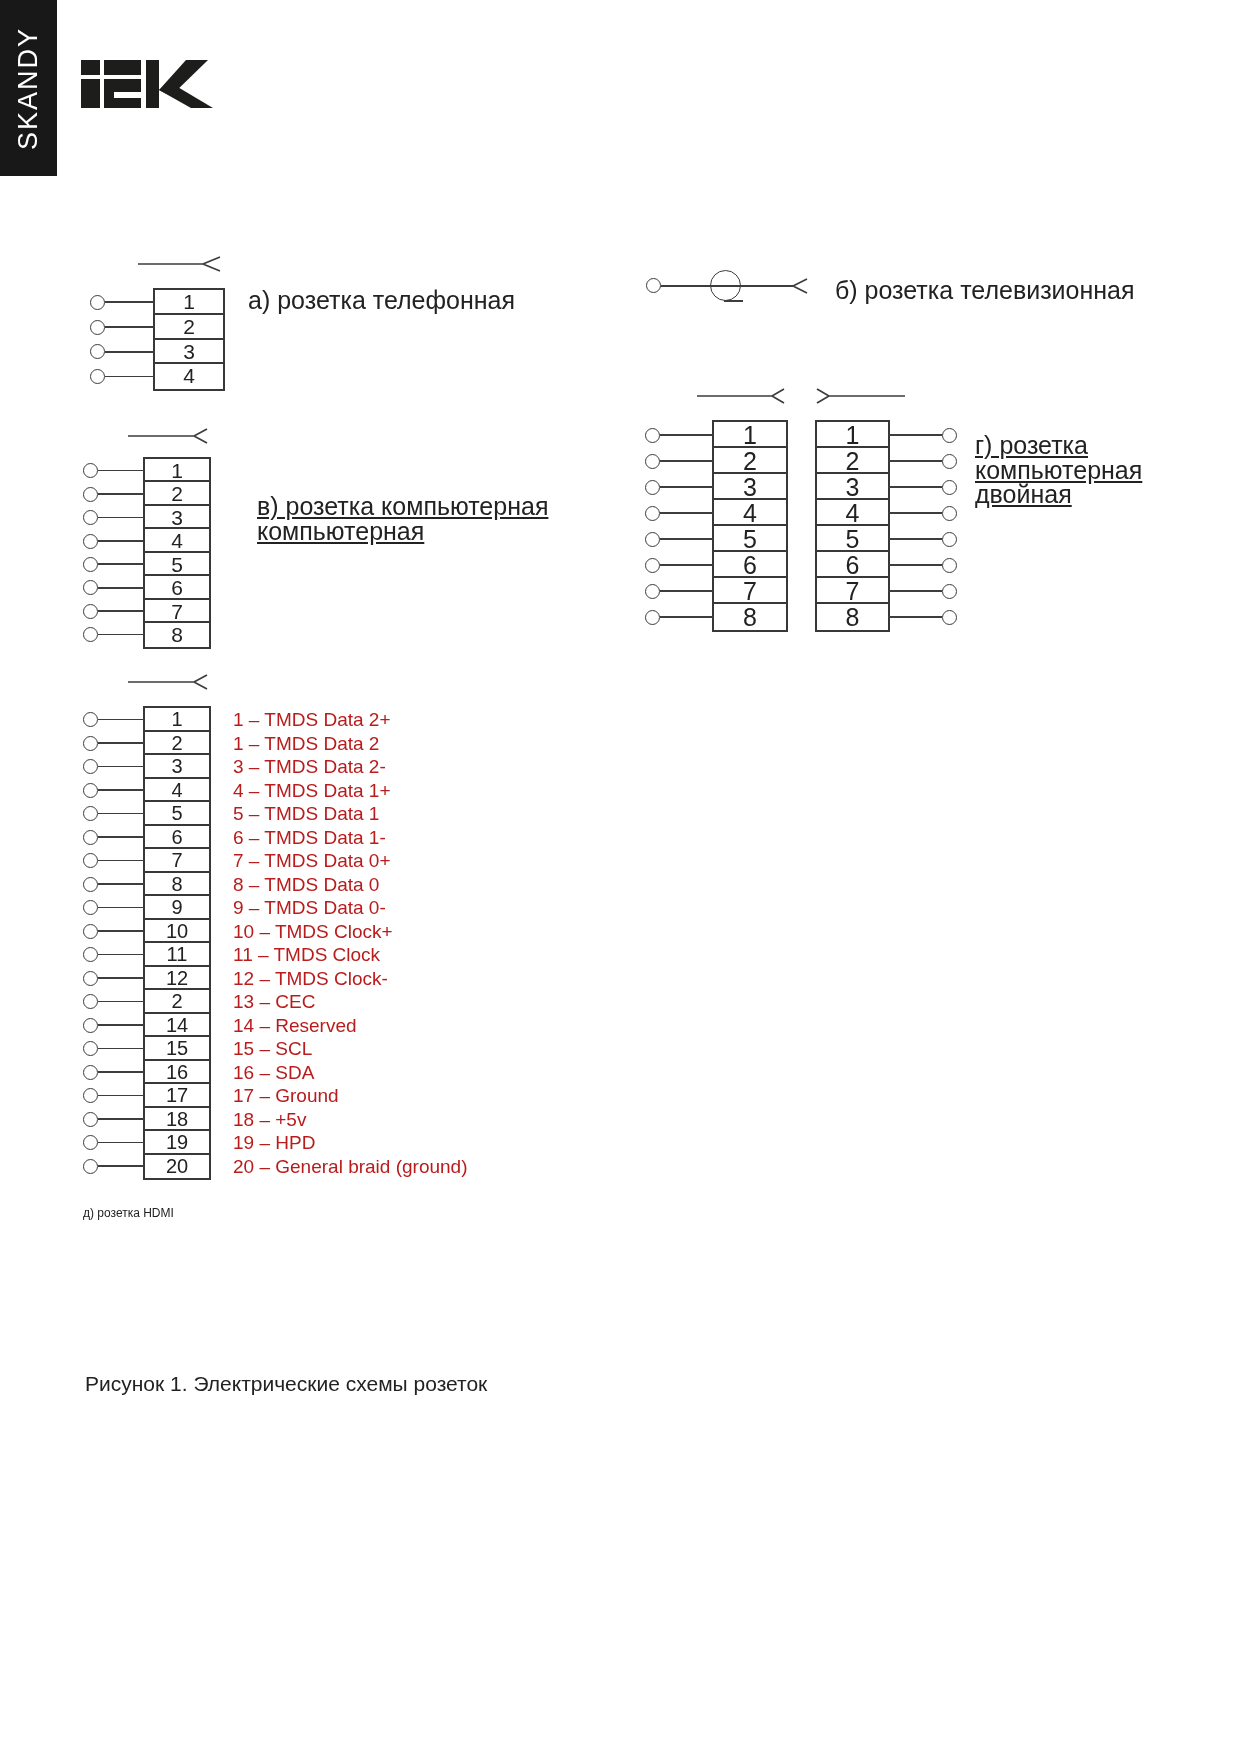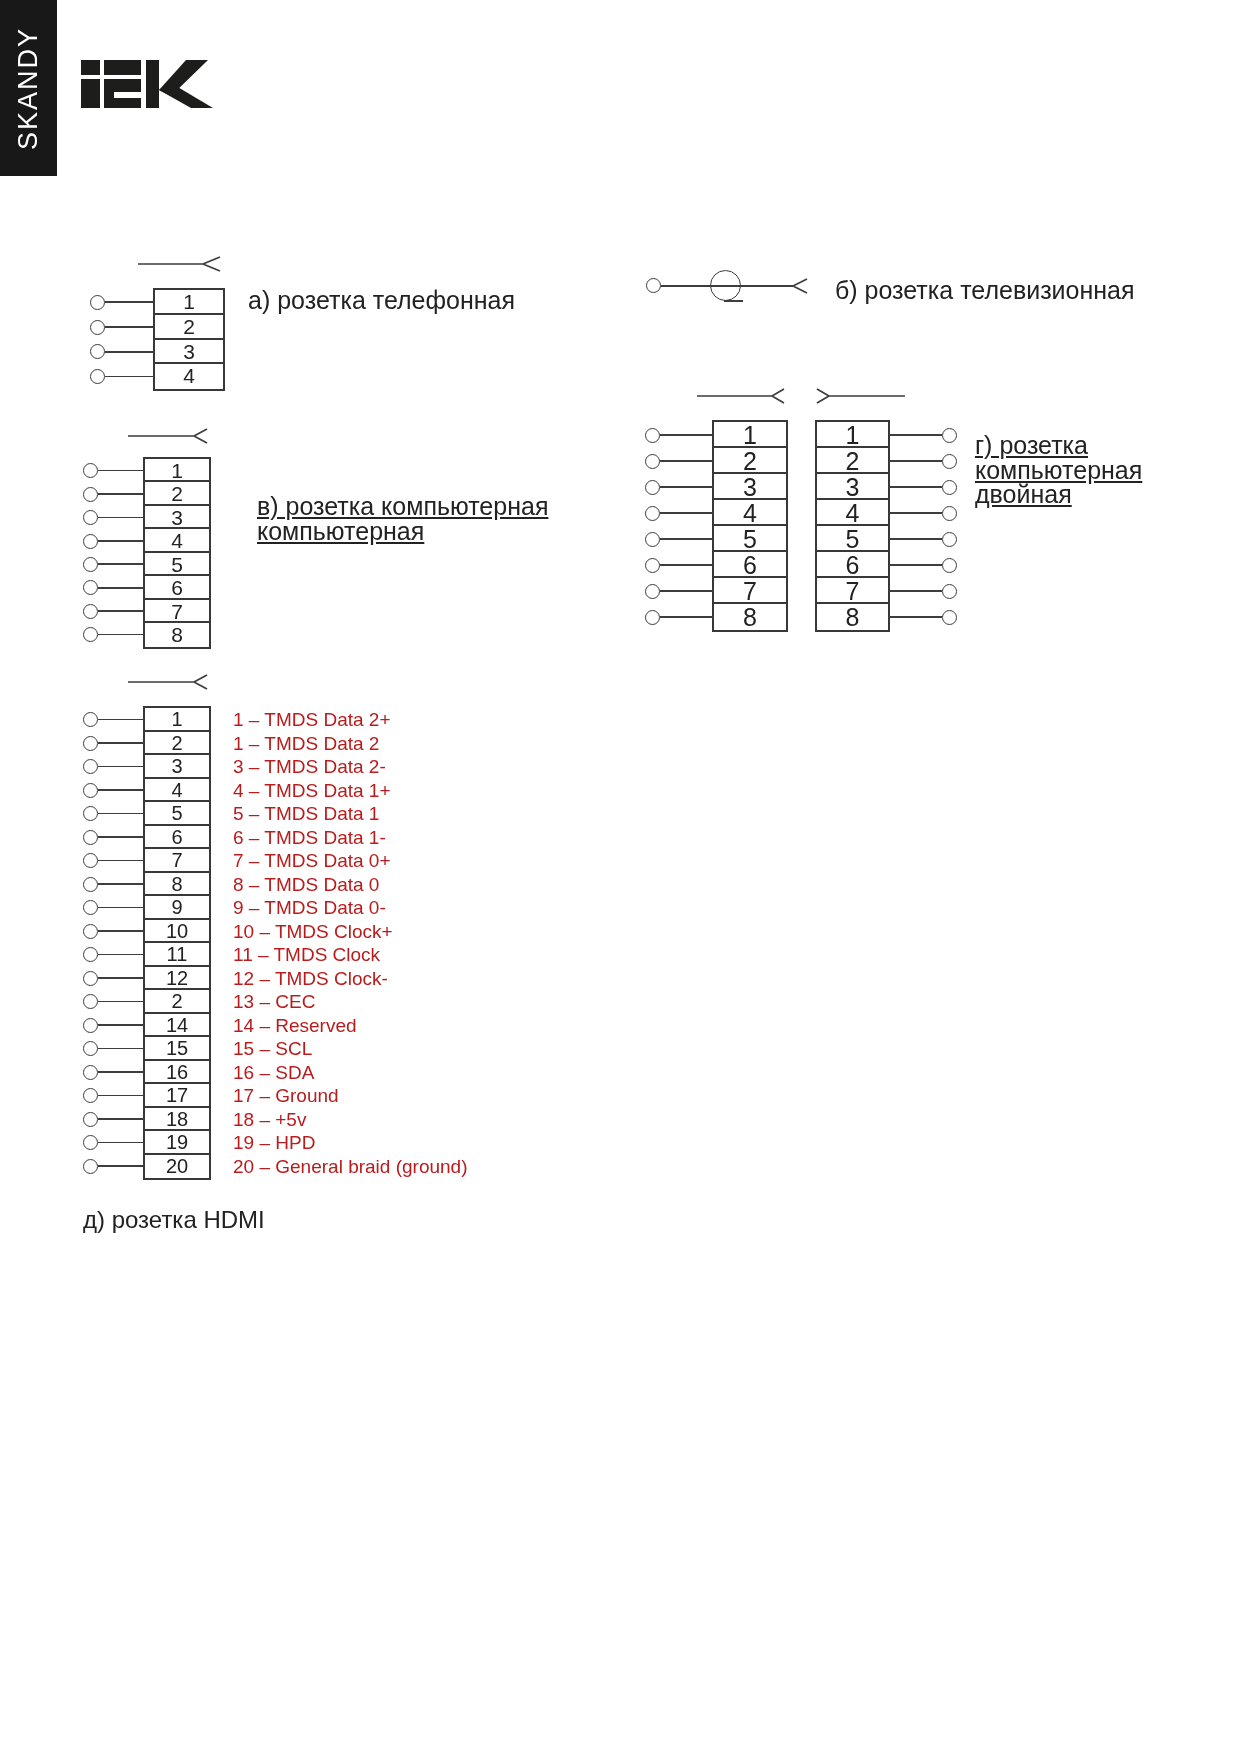--- a/index.html
+++ b/index.html
@@ -47,21 +47,21 @@
     font-size:19px; white-space:nowrap; color:#b91c1c;text-align:right;
   }
   .socket-label { position:absolute; font-size:25px; color:#222; white-space:nowrap; }
   .socket-label .ln { display:block; line-height:24.5px;text-decoration:underline; }
   
   .tv-line { position:absolute; height:1.7px; background:#3d3d3d; }
   .tv-circle {
     position:absolute; box-sizing:border-box; border:1.7px solid #3d3d3d;
     border-radius:50%; background:transparent;
   }
-  .hdmi-caption { position:absolute; font-size:24px; color:#222; white-space:nowrap;text-align:center; }
+  .hdmi-caption { position:absolute; font-size:12px; color:#222; white-space:nowrap;text-align:center; }
   .fig-caption { position:absolute; left:85px; top:1372px; font-size:21px; color:#222; }
 </style>
 </head>
 <body>
 
 <div class="page">
 
   <div class="side-tab">
     <span class="side-tab-text">SKANDY</span>
   </div>
@@ -439,14 +439,15 @@
         <div class="pinrow">
           <span class="pin-circle"></span>
           <span class="pin-lead"></span>
           <span class="pin-num">20</span>
           <span class="pin-desc">20 – General braid (ground)</span>
         </div>
       </div>
     <div class="hdmi-caption" style="left:1px; top:536px;">д) розетка HDMI</div>
   </div>
 
+  <div class="fig-caption">Рисунок 1. Электрические схемы розеток</div>
 
 </div>
 
 </body></html>

